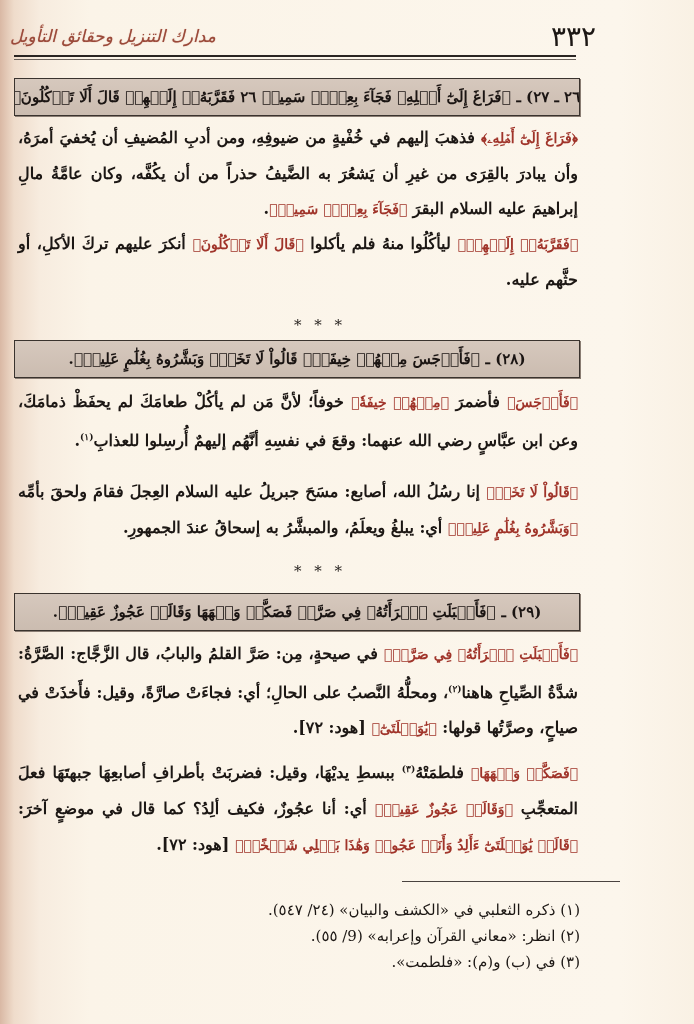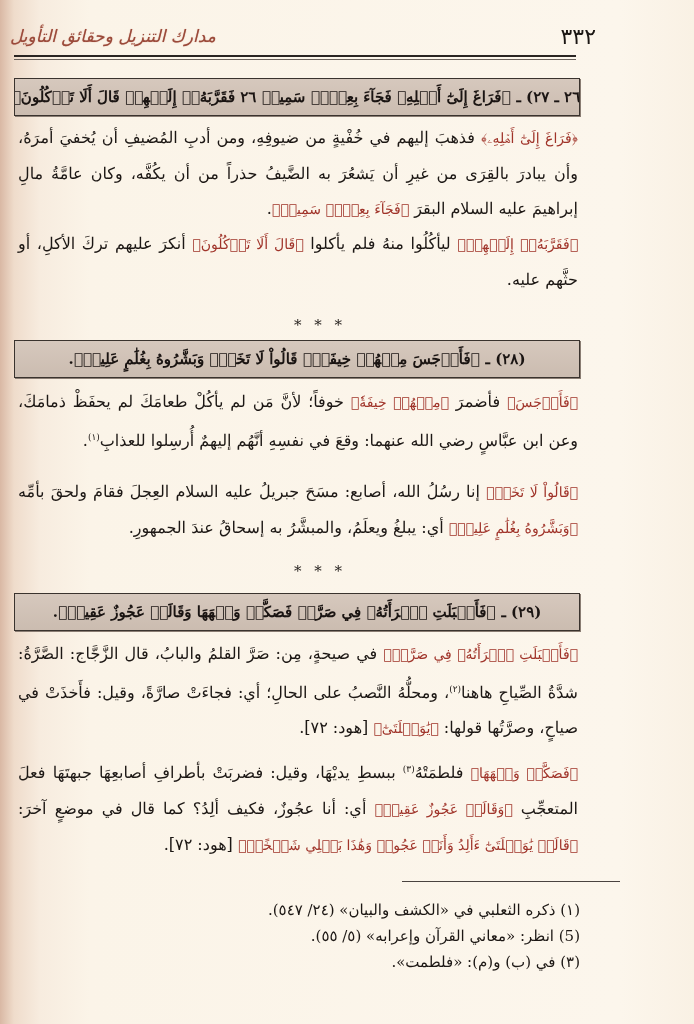--- a/index.html
+++ b/index.html
@@ -10,21 +10,21 @@
     color: #1c1714;
     position: relative;
   }
   .page { position: absolute; left: 0; top: 0; width: 694px; height: 1024px; direction: rtl; }
 
   
   .running-head {
     position: absolute; top: 16px; left: 10px; width: 586px; height: 40px;
     display: flex; justify-content: space-between; align-items: center;
   }
-  .page-number { font-size: 22px; letter-spacing: 2px; color: #1c1714; }
+  .page-number { font-size: 28px; letter-spacing: 2px; color: #1c1714; }
   .book-title {
     font-size: 17px; color: #9a4a3a; font-style: italic;
     text-shadow: 0 0 1px #c88a7a;
   }
   .head-rule { position: absolute; top: 55px; left: 14px; width: 562px; border-top: 2px solid #2a2522; }
   .head-rule2 { position: absolute; top: 59px; left: 14px; width: 562px; border-top: 1px solid #6a625c; }
 
   
   .verse-box {
     position: absolute; left: 14px; width: 564px;
@@ -33,21 +33,21 @@
     box-shadow: 1px 1px 0 #8a7d73;
     font-size: 15px; font-weight: bold; color: #1a1412;
     display: flex; align-items: center; justify-content: center;
     white-space: nowrap; overflow: hidden;
   }
   .verse-box .num { margin-left: 6px; }
 
   
   .para {
     position: absolute; left: 18px; width: 560px;
-    font-size: 16px; line-height: 35px; text-align: justify;
+    font-size: 16px; line-height: 35px; text-align: justify; font-weight: bold;
   }
   .q { color: #a0342a; font-size: 14px; }
   .q::before { content: "﴿"; color: #a0342a; }
   .q::after { content: "﴾"; color: #a0342a; }
   sup { font-size: 9px; }
 
   .stars { position: absolute; left: 0; width: 640px; text-align: center; font-size: 15px; letter-spacing: 4px; color: #2a2522; direction: ltr; }
 
   
   .fn-rule { position: absolute; top: 881px; left: 402px; width: 218px; border-top: 1.5px solid #4a4340; }
@@ -103,16 +103,16 @@
   <div class="para" style="top:636px;">
     <span class="q">فَأَقۡبَلَتِ ٱمۡرَأَتُهُۥ فِي صَرَّةٖ</span><span> في صيحةٍ، مِن: صَرَّ القلمُ والبابُ، قال الزَّجَّاج: الصَّرَّةُ: شدَّةُ الصِّياحِ هاهنا</span><sup>(٢)</sup><span>، ومحلُّهُ النَّصبُ على الحالِ؛ أي: فجاءَتْ صارَّةً، وقيل: فأَخذَتْ في صياحٍ، وصرَّتُها قولها: </span><span class="q">يَٰوَيۡلَتَىٰٓ</span><span> [هود: ٧٢].</span>
   </div>
 
   <div class="para" style="top:752px;">
     <span class="q">فَصَكَّتۡ وَجۡهَهَا</span><span> فلطمَتْهُ</span><sup>(٣)</sup><span> ببسطِ يديْهَا، وقيل: فضربَتْ بأطرافِ أصابعِهَا جبهتَهَا فعلَ المتعجِّبِ </span><span class="q">وَقَالَتۡ عَجُوزٌ عَقِيمٞ</span><span> أي: أنا عجُوزٌ، فكيف ألِدُ؟ كما قال في موضعٍ آخرَ: </span><span class="q">قَالَتۡ يَٰوَيۡلَتَىٰٓ ءَأَلِدُ وَأَنَا۠ عَجُوزٞ وَهَٰذَا بَعۡلِي شَيۡخًاۖ</span><span> [هود: ٧٢].</span>
   </div>
 
   <div class="fn-rule"></div>
   <div class="footnote" style="top:898px;">(١) ذكره الثعلبي في «الكشف والبيان» (٢٤/ ٥٤٧).</div>
-  <div class="footnote" style="top:924px;">(5) انظر: «معاني القرآن وإعرابه» (٥/ ٥٥).</div>
+  <div class="footnote" style="top:924px;">(٢) انظر: «معاني القرآن وإعرابه» (9/ ٥٥).</div>
   <div class="footnote" style="top:950px;">(٣) في (ب) و(م): «فلطمت».</div>
 
 </div>
 
 </body></html>

